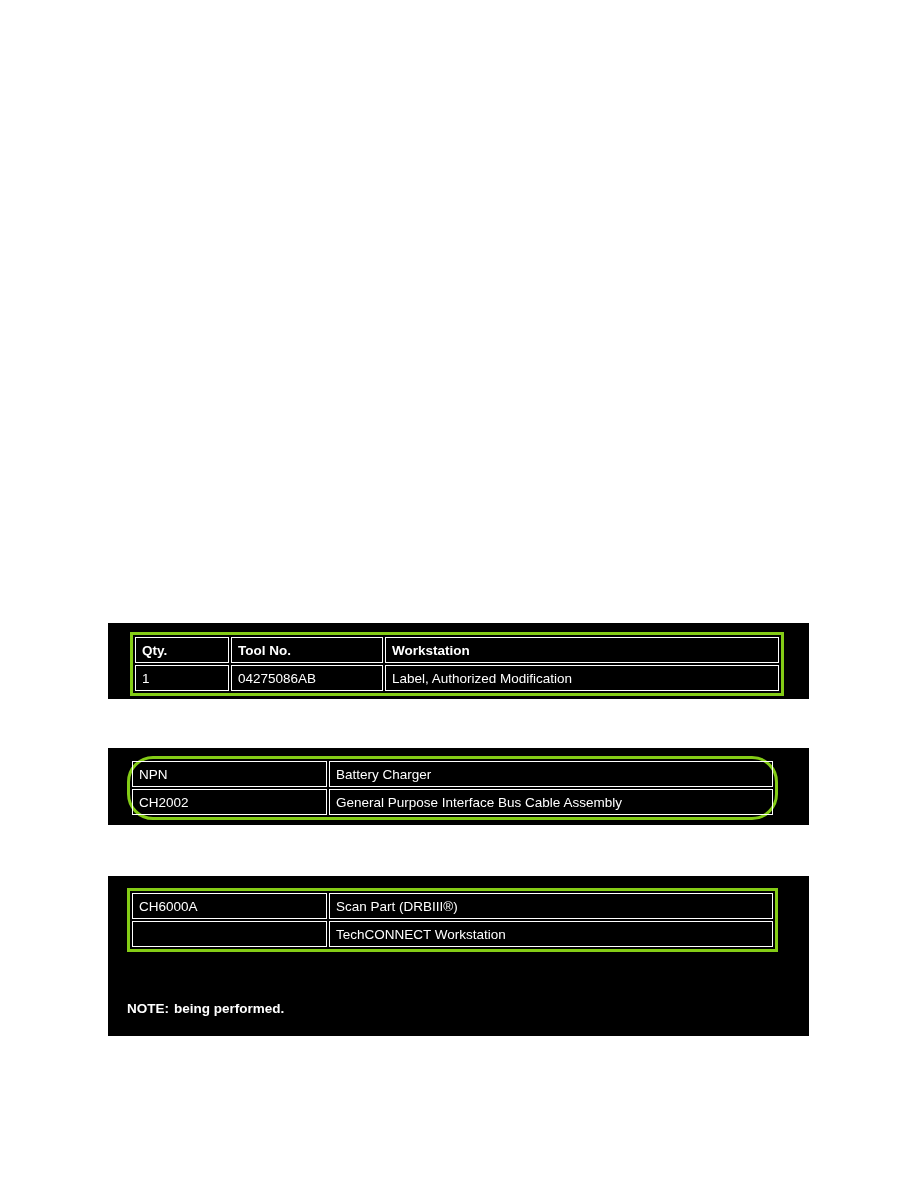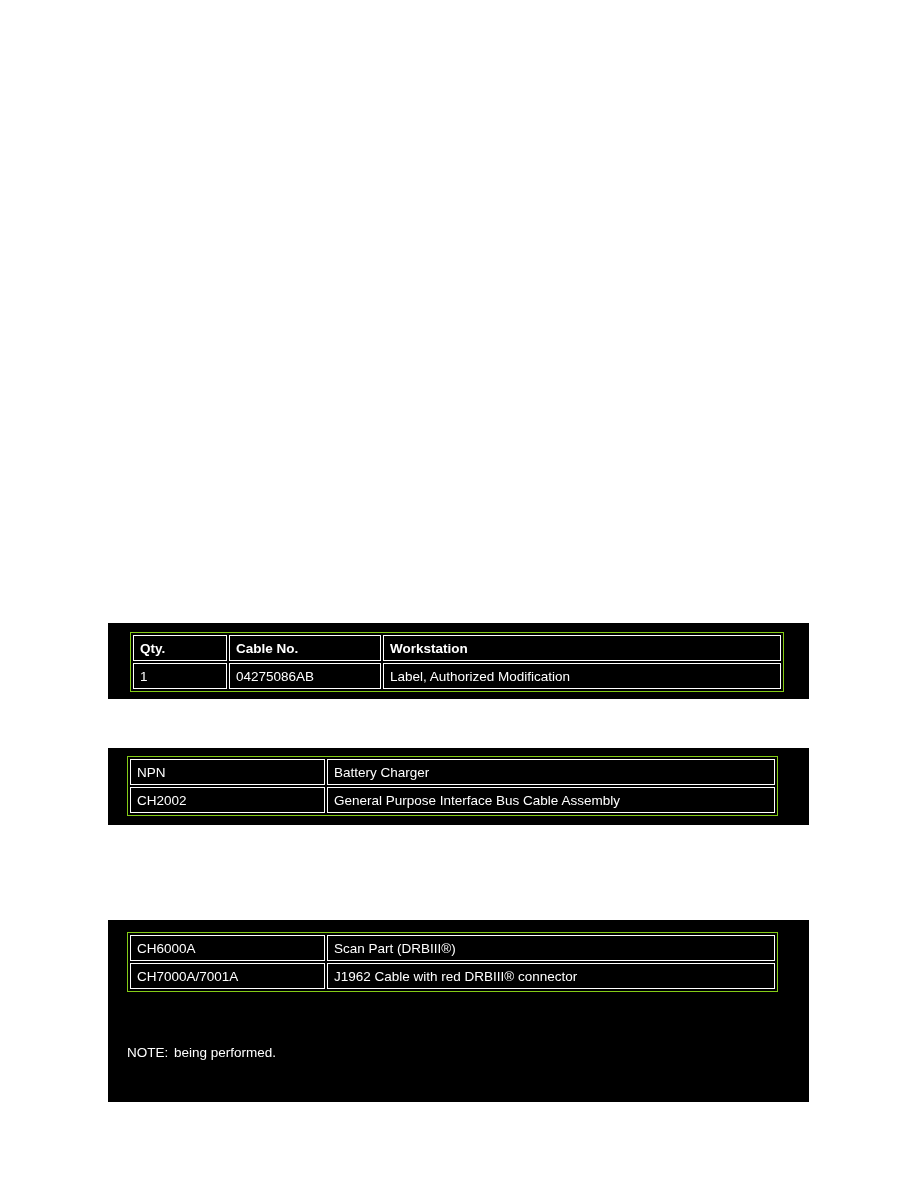--- a/index.html
+++ b/index.html
@@ -13,55 +13,55 @@
   }
   .block {
     position: absolute;
     left: 108px;
     width: 701px;
     background: #000000;
     color: #ffffff;
   }
   .block-parts   { top: 623px; height: 76px;  }
   .block-equip1  { top: 748px; height: 77px;  }
-  .block-equip2  { top: 920px; height: 182px; }
+  .block-equip2  { top: 876px; height: 160px; }
 
   table.doc-table {
     border-collapse: separate;
     border-spacing: 2px;
-    border: 1px solid #84cc16;
+    border: 3px solid #84cc16;
     table-layout: fixed;
     color: #ffffff;
     font-size: 13.5px;
   }
   table.doc-table th,
   table.doc-table td {
     border: 1px solid #ffffff;
     height: 24px;
     padding: 0 6px;
     vertical-align: middle;
     text-align: left;
     white-space: nowrap;
     overflow: hidden;
     font-weight: normal;
   }
   table.doc-table th { font-weight: bold; }
 
   .tbl-parts  { margin: 9px 0 0 22px;  width: 654px; }
-  .tbl-equip1 { margin: 8px 0 0 19px;  width: 651px; }
+  .tbl-equip1 { margin: 8px 0 0 19px;  width: 651px; border-radius: 26px; }
   .tbl-equip2 { margin: 12px 0 0 19px; width: 651px; }
 
   .note {
     position: absolute;
     left: 19px;
     top: 123px;
     display: flex;
     align-items: flex-start;
     color: #ffffff;
-    font-weight: normal;
+    font-weight: bold;
     font-size: 13.5px;
     line-height: 19px;
   }
   .note-label { flex: none; width: 47px; }
   .note-text  { flex: none; }
 </style>
 </head>
 <body>
 
 <div class="page">
@@ -69,21 +69,21 @@
   <section class="block block-parts">
     <table class="doc-table tbl-parts">
       <colgroup>
         <col style="width:94px">
         <col style="width:152px">
         <col>
       </colgroup>
       <tbody>
           <tr>
         <th>Qty.</th>
-        <th>Cable No.</th>
+        <th>Tool No.</th>
         <th>Workstation</th>
       </tr>
       <tr>
         <td>1</td>
         <td>04275086AB</td>
         <td>Label, Authorized Modification</td>
       </tr>
     </tbody>
       </table>
   </section>
@@ -112,22 +112,22 @@
       <colgroup>
         <col style="width:195px">
         <col>
       </colgroup>
       <tbody>
           <tr>
         <td>CH6000A</td>
         <td>Scan Part (DRBIII®)</td>
       </tr>
       <tr>
-        <td>CH7000A/7001A</td>
-        <td>J1962 Cable with red DRBIII® connector</td>
+        <td></td>
+        <td>TechCONNECT Workstation</td>
       </tr>
     </tbody>
       </table>
 
     <div class="note">
       <div class="note-label">NOTE:</div>
       <div class="note-text">
         <div>being performed.</div>
       </div>
     </div>

